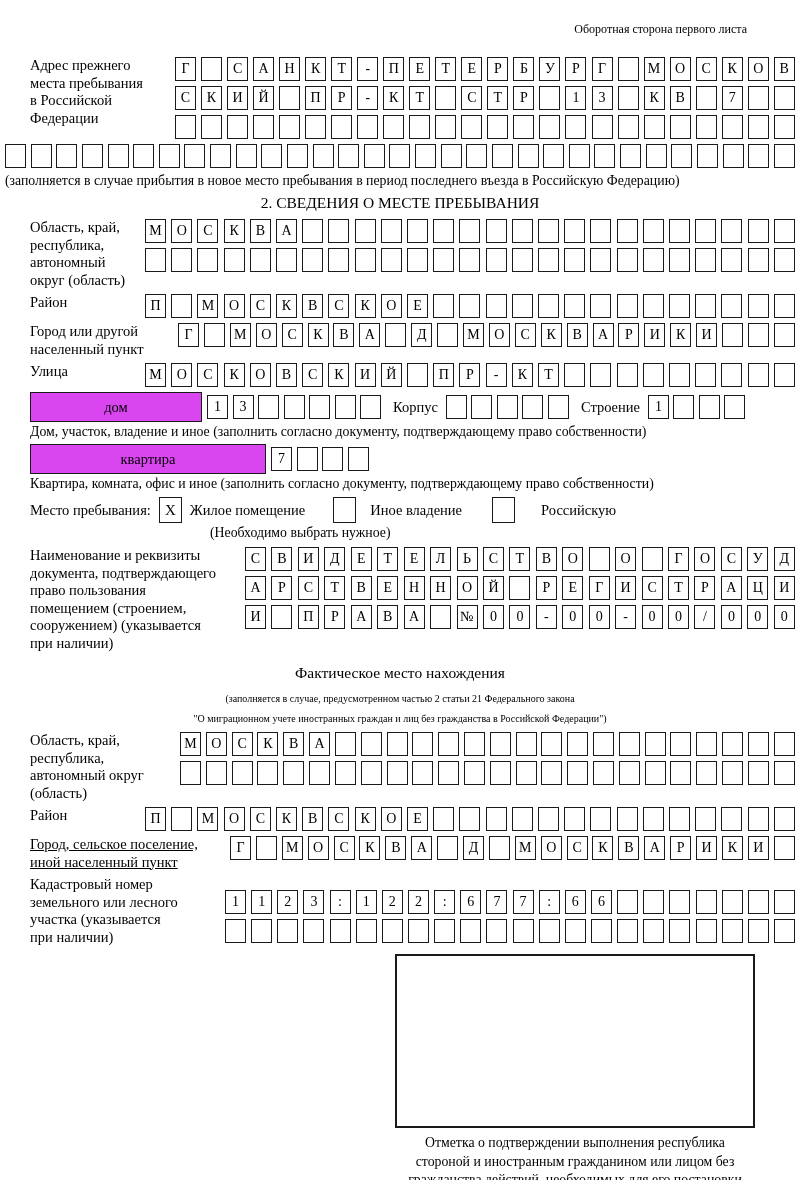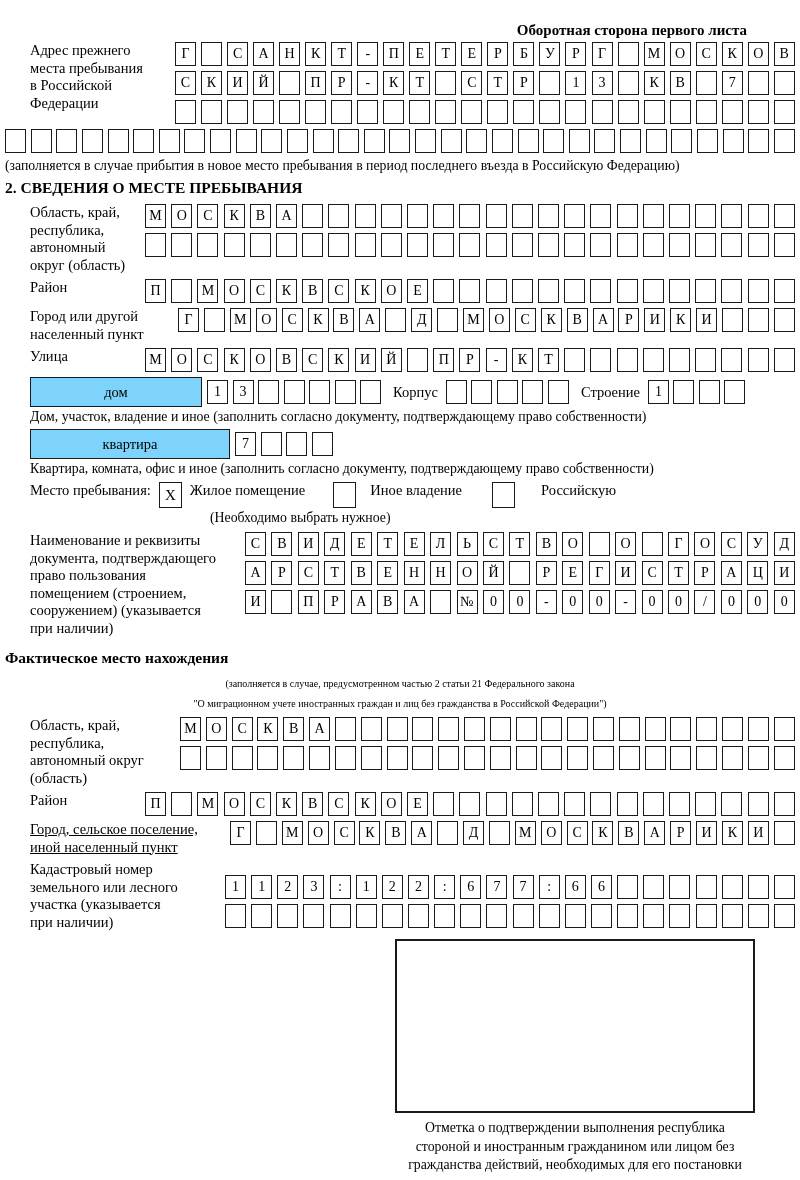--- a/index.html
+++ b/index.html
@@ -4,21 +4,21 @@
 <style>
   * { margin:0; padding:0; box-sizing:border-box; }
   html,body { background:#fff; }
   body {
     width:800px; height:1180px; overflow:hidden;
     font-family:"Liberation Serif","DejaVu Serif",serif;
     color:#000; font-size:14.5px;
   }
   .page { width:800px; height:1180px; padding:0 5px; position:relative; }
 
-  .header-note { text-align:right; padding:22px 48px 0 0; font-size:15px;font-weight:bold; }
+  .header-note { text-align:right; padding:22px 48px 0 0; font-size:12px; }
 
   .row { display:flex; align-items:flex-start; margin-bottom:5px; }
   .label { font-size:14.5px; line-height:17.5px; padding-left:25px; flex:0 0 auto; }
   .w-addr   { flex:0 0 170px; }
   .w-region { flex:0 0 140px; }
   .w-city   { flex:0 0 173px; }
   .w-street { flex:0 0 140px; }
   .w-doc    { flex:0 0 240px; }
   .w-region2{ flex:0 0 175px; }
   .w-city2  { flex:0 0 225px;text-decoration:underline; }
@@ -29,30 +29,30 @@
   .cell {
     width:21px; height:24px; border:1.5px solid #1a1a1a;
     display:flex; align-items:center; justify-content:center;
     font-size:14px; background:#fff; flex:0 0 auto;
   }
   .gapped { display:flex; gap:4.5px; flex:0 0 auto; justify-content:flex-start; }
 
   .caption { font-size:13.8px; padding-left:25px; margin:1px 0 4px 0; }
   .caption-center { font-size:13.8px; text-align:left; margin:0 0 3px 0; }
 
-  .sec-title { font-weight:bold; font-size:15.5px; margin:5px 0 7px 0; }
+  .sec-title { text-align:center; font-weight:normal; font-size:15.5px; margin:5px 0 7px 0; }
 
   .bigbox {
-    height:30px; border:1.5px solid #1a1a1a; background:#7dd3fc;
+    height:30px; border:1.5px solid #1a1a1a; background:#d946ef;
     display:flex; align-items:center; justify-content:center; font-size:14.5px;
   }
   .house-row { display:flex; align-items:center; padding-left:25px; margin-bottom:2px; }
   .inline-lbl { padding:0 8px 0 12px; font-size:14.5px; }
 
-  .stay-row { display:flex; padding-left:25px; margin:5px 0 2px 0; }
+  .stay-row { display:flex; align-items:center; padding-left:25px; margin:5px 0 2px 0; }
   .checkbox {
     width:23px; height:26px; border:1.6px solid #1a1a1a; background:#fff;
     display:flex; align-items:center; justify-content:center; font-size:15px;
   }
   .stay-note { font-size:13.8px; margin:1px 0 6px 205px; }
 
   .notes-center { font-size:10px; text-align:center; line-height:19.5px; margin-bottom:4px; }
 
   .cad-col { margin-top:14px; }
 
@@ -66,21 +66,21 @@
   }
   .mt6 { margin-top:6px; }
 </style>
 </head>
 <body>
 
 <div class="page">
 
   <div class="header-note">Оборотная сторона первого листа</div>
 
-  <div class="row" style="margin-top:3px;">
+  <div class="row" style="margin-top:20px;">
     <div class="label w-addr">
         <div>Адрес прежнего</div>
         <div>места пребывания</div>
         <div>в Российской</div>
         <div>Федерации</div>
       </div>
     <div class="boxes-col">
       <div class="boxes">
           <span class="cell">Г</span>
           <span class="cell"></span>
@@ -383,21 +383,21 @@
     <div class="gapped">
         <span class="cell">1</span>
         <span class="cell"></span>
         <span class="cell"></span>
         <span class="cell"></span>
       </div>
   </div>
   <div class="caption">Дом, участок, владение и иное (заполнить согласно документу, подтверждающему право собственности)</div>
 
   <div class="house-row">
-    <div class="bigbox" style="width:200px;">квартира</div>
+    <div class="bigbox" style="width:236px;">квартира</div>
     <div class="gapped" style="margin-left:5px;">
         <span class="cell">7</span>
         <span class="cell"></span>
         <span class="cell"></span>
         <span class="cell"></span>
       </div>
   </div>
   <div class="caption">Квартира, комната, офис и иное (заполнить согласно документу, подтверждающему право собственности)</div>
 
   <div class="stay-row">

